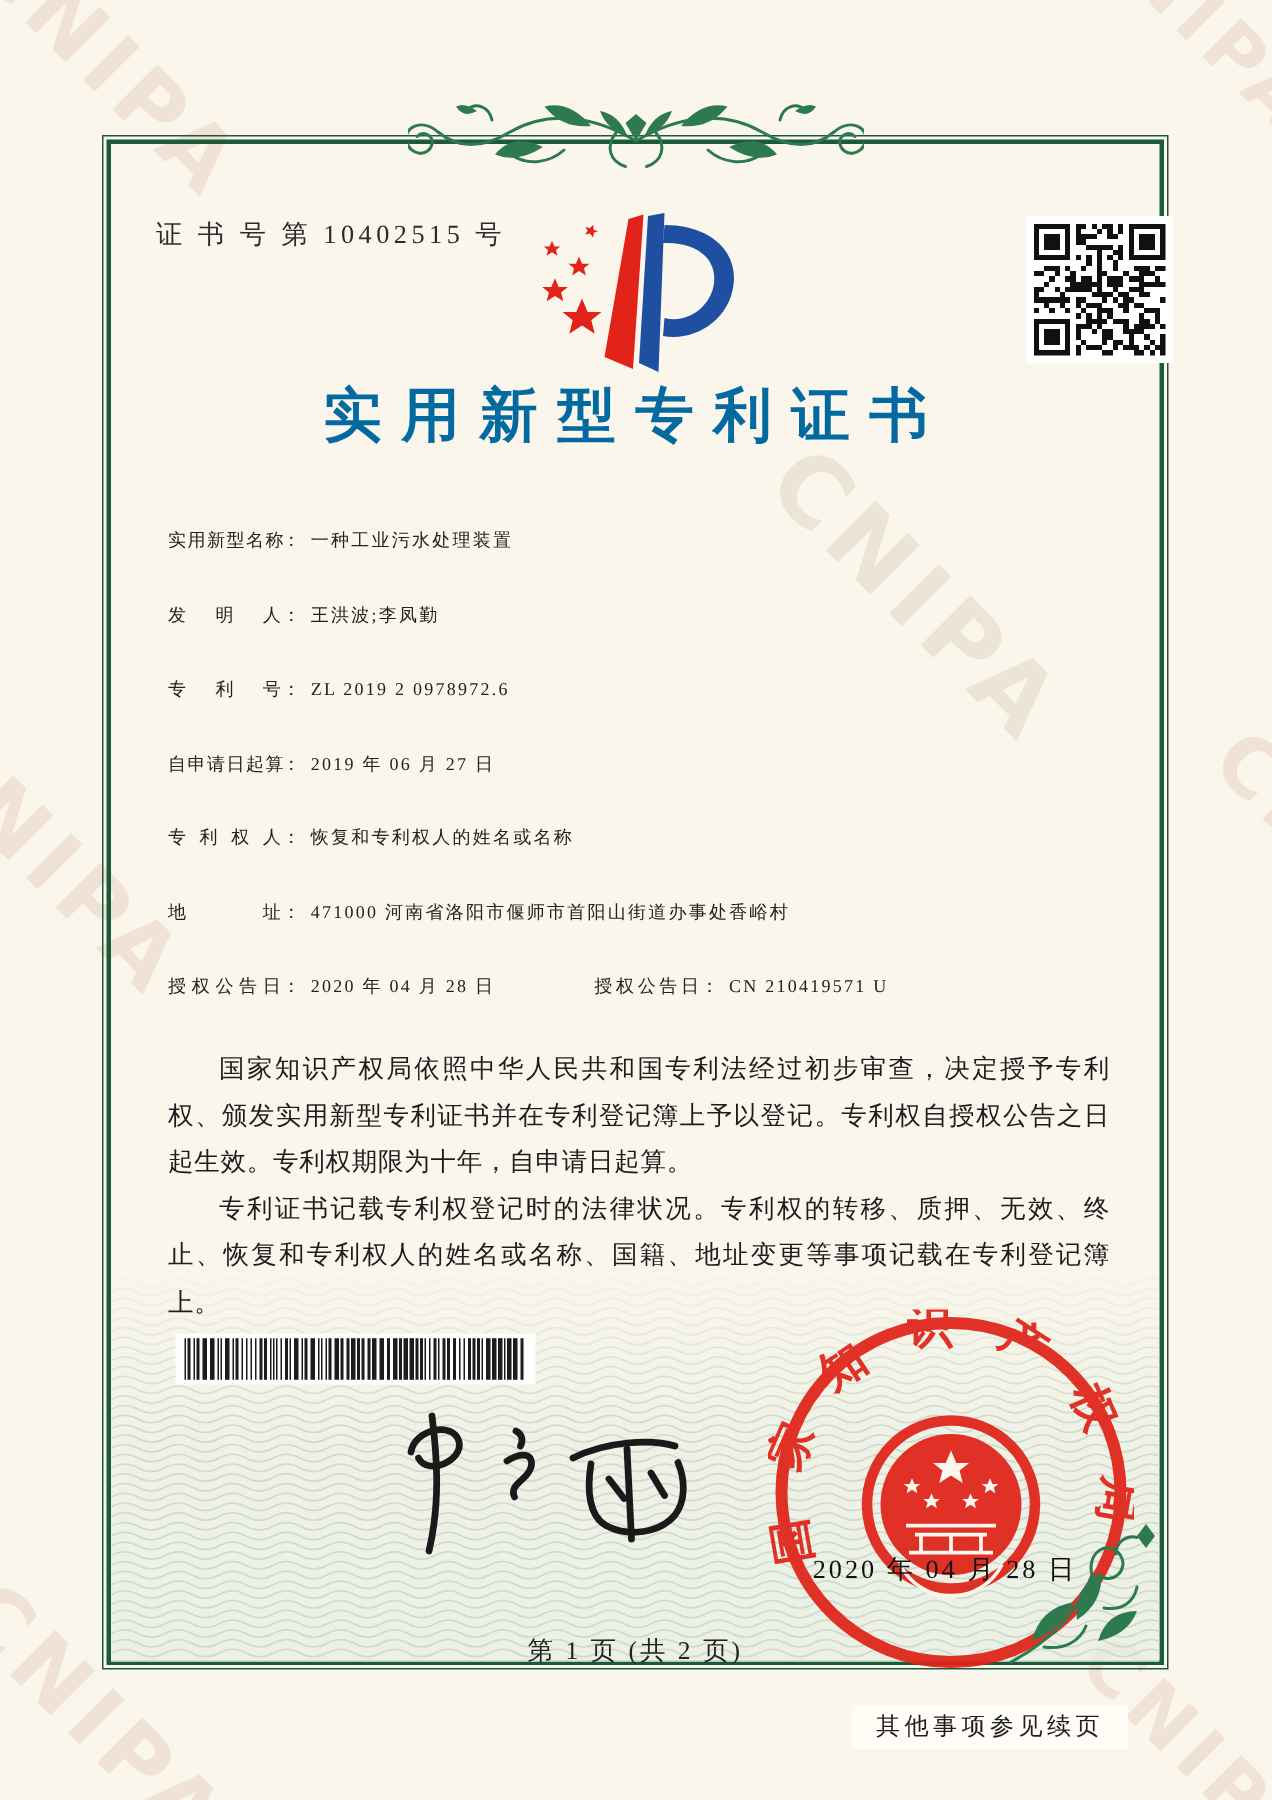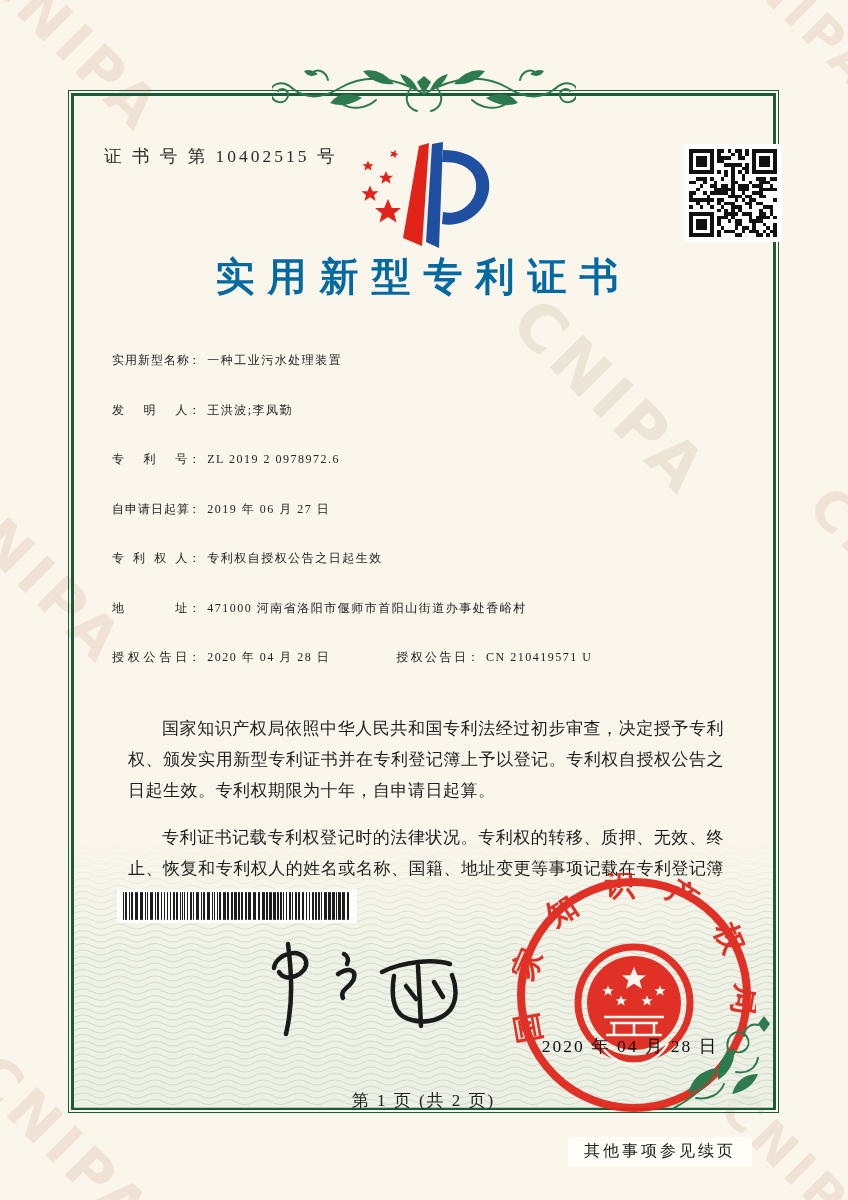--- a/index.html
+++ b/index.html
@@ -40,21 +40,21 @@
   .fields{position:absolute;left:112px;top:352px;width:648px;}
   .frow{height:27px;margin-bottom:22.5px;font-size:12px;color:#222;letter-spacing:1px;white-space:nowrap;}
   .flabel{display:inline-block;width:6.35em;text-align:justify;text-align-last:justify;vertical-align:top;}
   .fcolon{display:inline-block;margin-right:6px;}
   .fvalue{letter-spacing:1.5px;}
   .grant-pair2{display:inline-block;margin-left:62px;}
   .grant-pair2 .flabel{width:5.9em;}
 
   .paras{position:absolute;left:112px;top:697px;width:628px;font-size:17px;
          line-height:1.83;color:#1d1d1d;text-align:justify;letter-spacing:0.5px;}
-  .paras p{margin:16px;text-indent:2em;}
+  .paras p{margin:0;text-indent:2em;}
 
   .barcode{position:absolute;left:117px;top:889px;width:232px;height:30px;background:#fdfdfb;padding:2px 4px;}
 
   .officer{position:absolute;left:115px;top:962px;font-size:18.5px;color:#1c1c1c;letter-spacing:3px;}
   .officer div{margin-bottom:14px;}
   .signature{position:absolute;left:248px;top:938px;width:210px;height:105px;}
 
   .seal{position:absolute;left:512px;top:873px;width:244px;height:244px;z-index:6;}
   .seal-date{position:absolute;left:518px;top:1034px;width:224px;text-align:center;
              font-size:17.5px;color:#111;letter-spacing:2px;z-index:7;}
@@ -418,21 +418,21 @@
       <div class="frow">
         <span class="flabel">发明人</span><span class="fcolon">：</span><span class="fvalue">王洪波;李凤勤</span>
       </div>
       <div class="frow">
         <span class="flabel">专利号</span><span class="fcolon">：</span><span class="fvalue">ZL 2019 2 0978972.6</span>
       </div>
       <div class="frow">
         <span class="flabel">自申请日起算</span><span class="fcolon">：</span><span class="fvalue">2019 年 06 月 27 日</span>
       </div>
       <div class="frow">
-        <span class="flabel">专利权人</span><span class="fcolon">：</span><span class="fvalue">专利权自授权公告之日起生效</span>
+        <span class="flabel">专利权人</span><span class="fcolon">：</span><span class="fvalue">恢复和专利权人的姓名或名称</span>
       </div>
       <div class="frow">
         <span class="flabel">地址</span><span class="fcolon">：</span><span class="fvalue">471000 河南省洛阳市偃师市首阳山街道办事处香峪村</span>
       </div>
       <div class="frow">
         <span>
           <span class="flabel">授权公告日</span><span class="fcolon">：</span><span class="fvalue">2020 年 04 月 28 日</span>
         </span>
         <span class="grant-pair2">
           <span class="flabel">授权公告日</span><span class="fcolon">：</span><span class="fvalue">CN 210419571 U</span>

